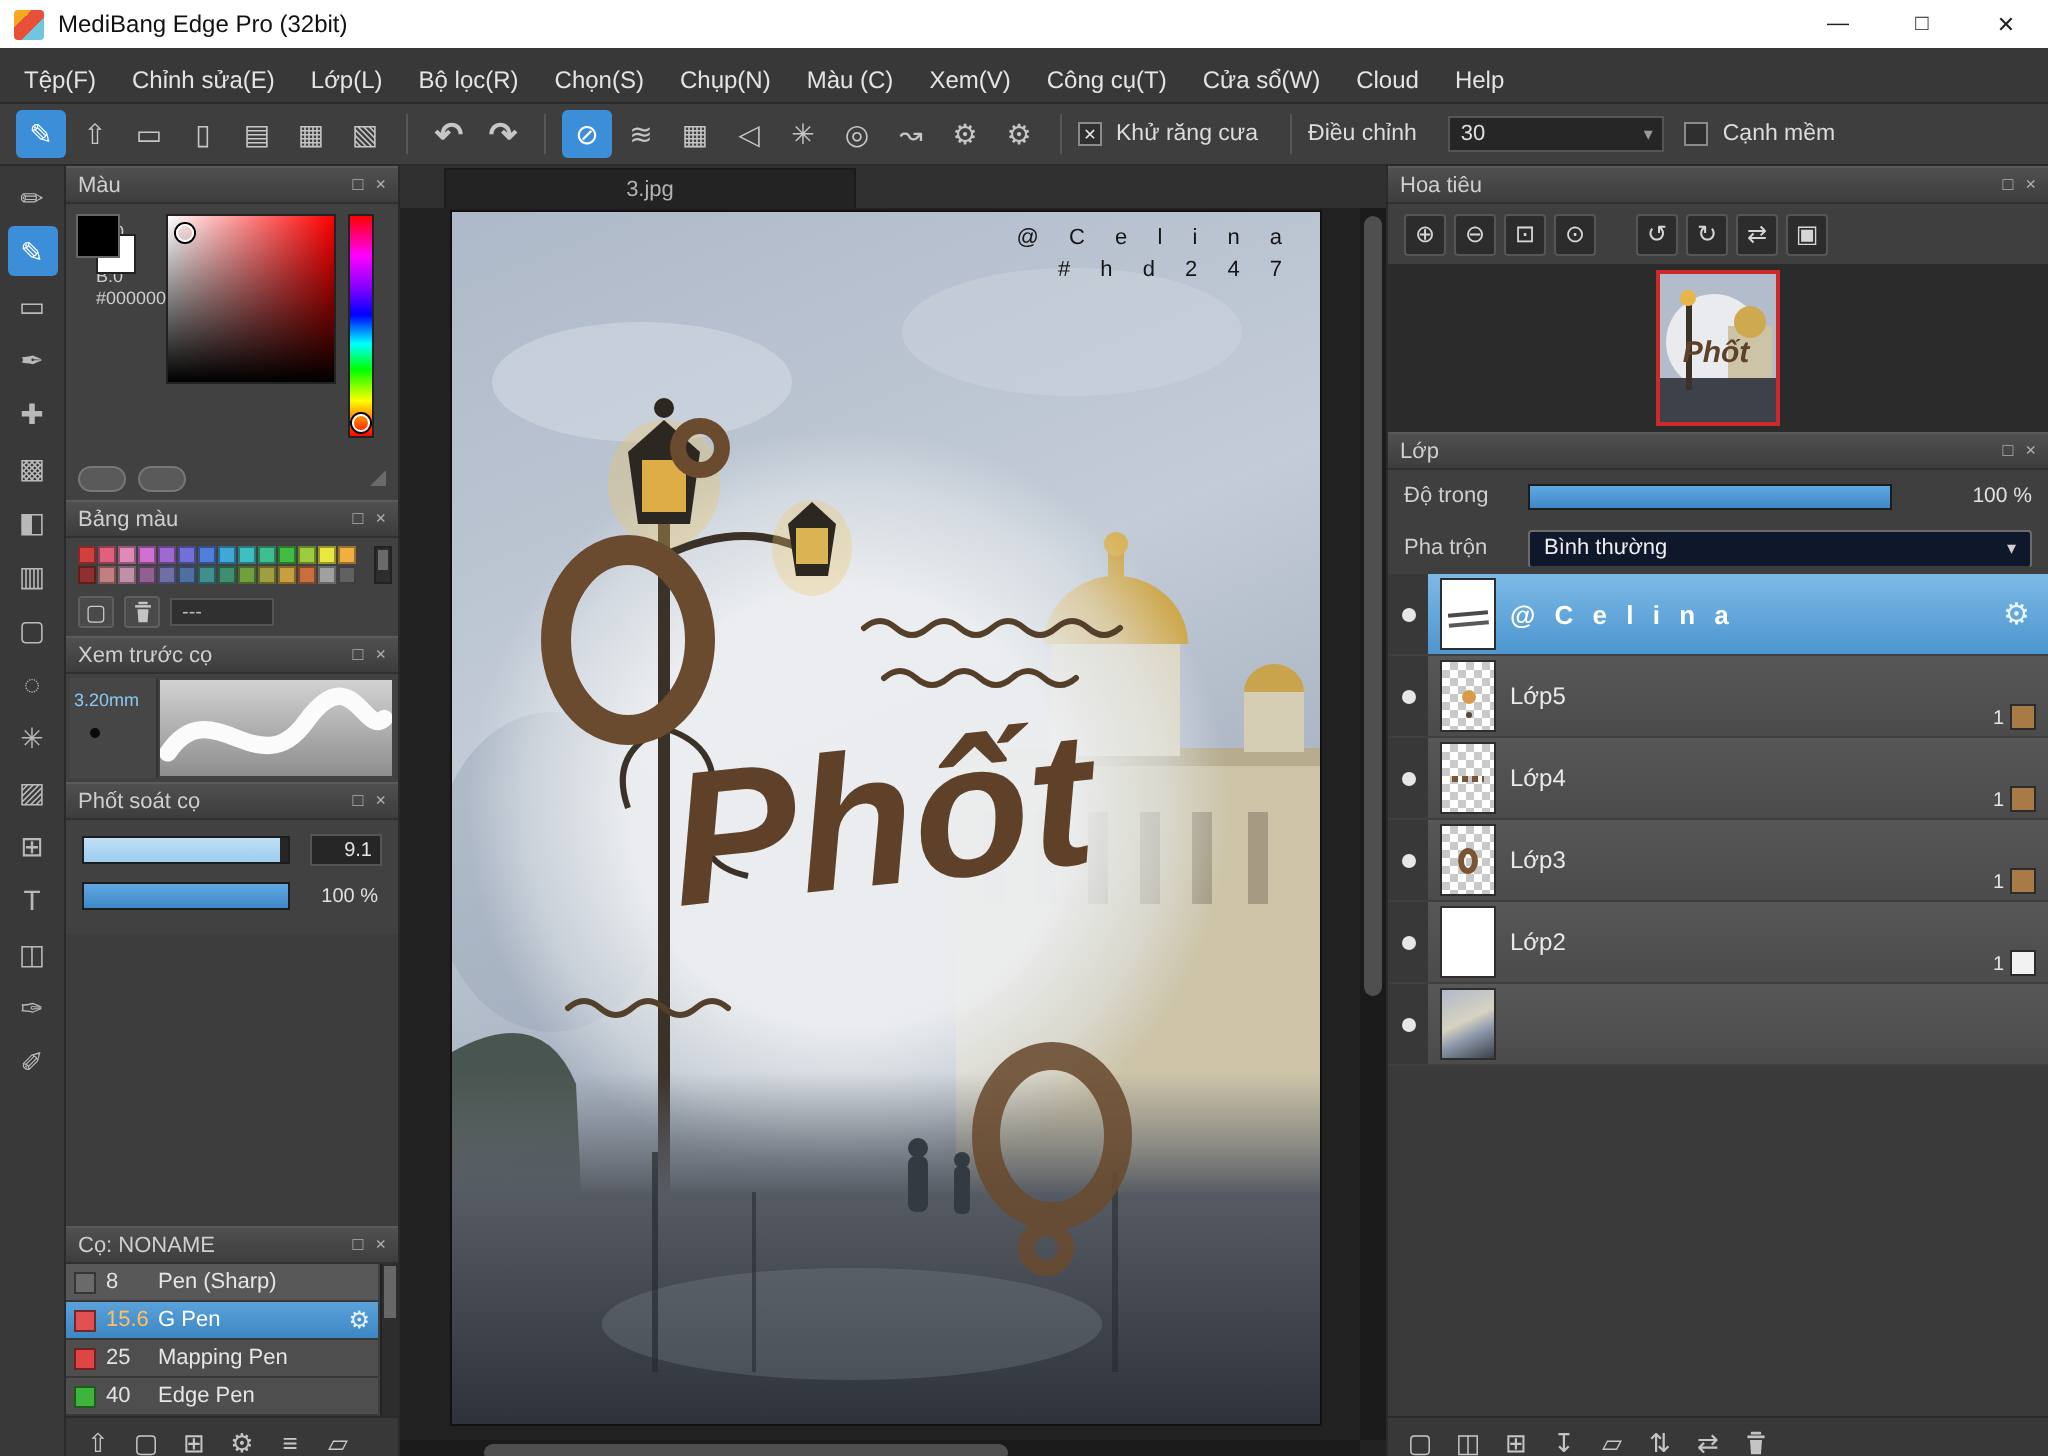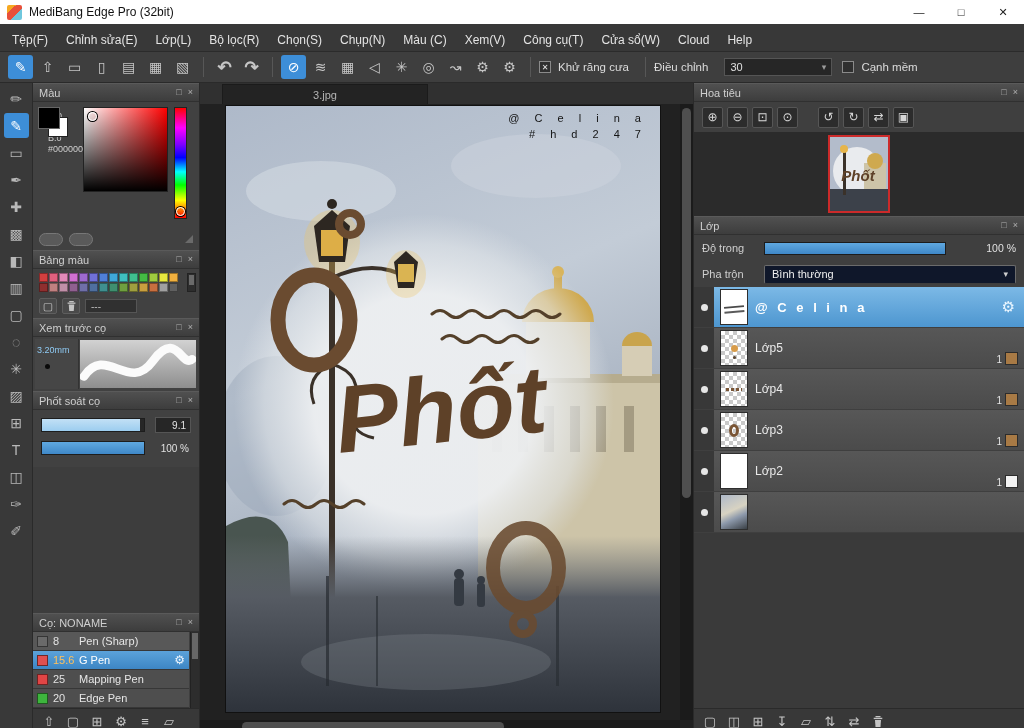--- a/index.html
+++ b/index.html
@@ -390,21 +390,21 @@
         <span class="bname">G Pen</span>
         <span class="bgear">⚙</span>
       </div>
       <div class="brush-row">
         <span class="bchip" style="background: rgb(224, 69, 69);"></span>
         <span class="bsize">25</span>
         <span class="bname">Mapping Pen</span>
       </div>
       <div class="brush-row">
         <span class="bchip" style="background: rgb(61, 181, 61);"></span>
-        <span class="bsize">20</span>
+        <span class="bsize">40</span>
         <span class="bname">Edge Pen</span>
       </div>
       <div class="brush-scroll">
           <div class="thumb"></div>
         </div>
     </div>
     <div class="panel-footer">
       <span class="fbtn">⇧</span>
       <span class="fbtn">▢</span>
       <span class="fbtn">⊞</span>

